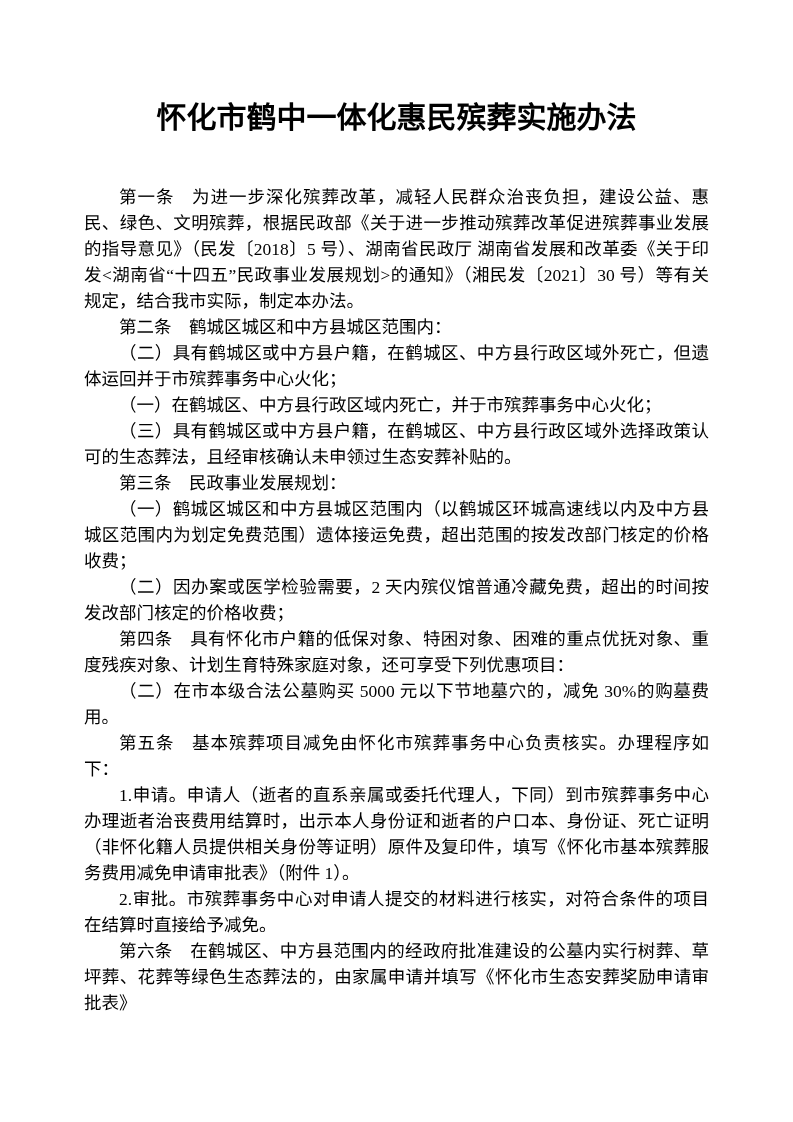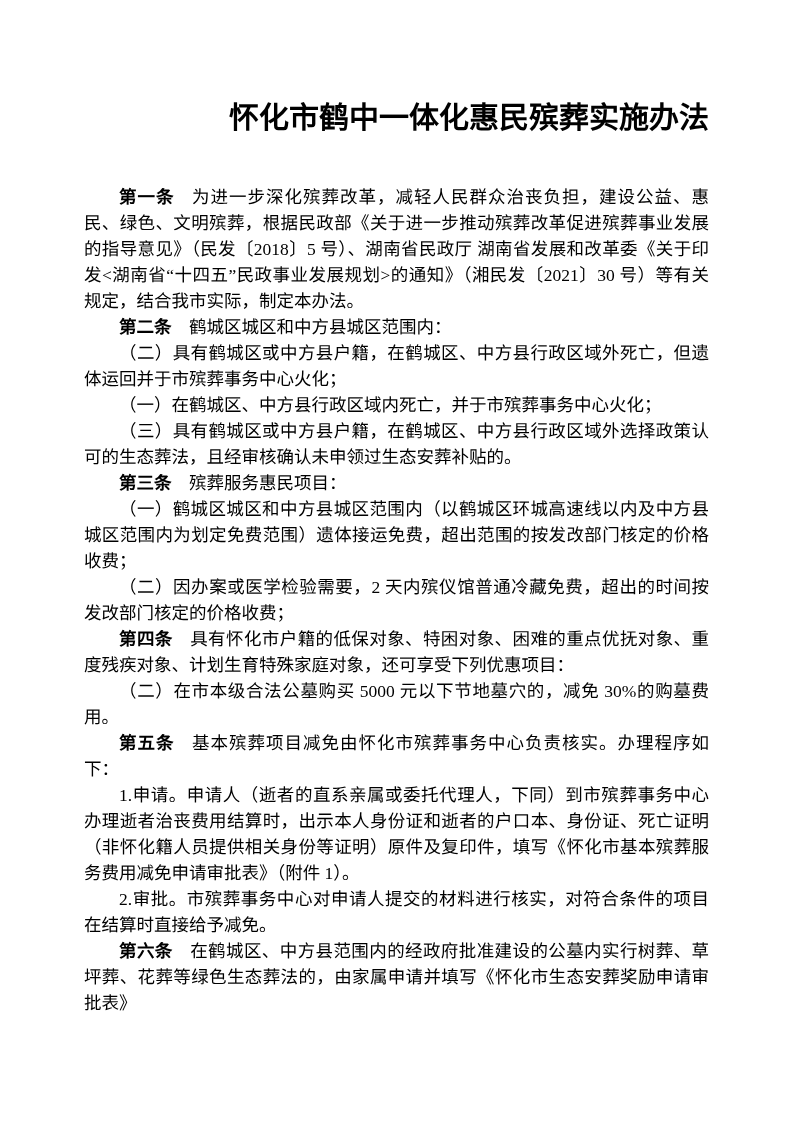--- a/index.html
+++ b/index.html
@@ -12,56 +12,56 @@
     background: #ffffff;
     color: #000000;
     padding: 97px 84px 0 84px;
     overflow: hidden;
   }
   .doc-title {
     font-family: "Liberation Sans", "DejaVu Sans", sans-serif;
     font-weight: bold;
     font-size: 30px;
     line-height: 42px;
-    text-align: right;
+    text-align: center;
     letter-spacing: 0px;
     margin-bottom: 45px;
     white-space: nowrap;
   }
   .doc-body {
     font-family: "Liberation Serif", "DejaVu Serif", serif;
     font-size: 17.5px;
     line-height: 26px;
     text-align: justify;
   }
   .para {
     text-indent: 2em;
     margin: 0;
   }
   .article-label {
-    font-weight: bold;
+    font-weight: normal;
     font-family: "Liberation Sans", "DejaVu Sans", sans-serif;
     margin-right: 1em;
     margin-top: 9px;
   }
   .article-label:empty { display: none; margin: 0; }
 </style>
 </head>
 <body>
 
 <div class="page">
   <h1 class="doc-title">怀化市鹤中一体化惠民殡葬实施办法</h1>
 
   <div class="doc-body">
     <p class="para"><span class="article-label">第一条</span><span>为进一步深化殡葬改革，减轻人民群众治丧负担，建设公益、惠民、绿色、文明殡葬，根据民政部《关于进一步推动殡葬改革促进殡葬事业发展的指导意见》（民发〔2018〕5 号）、湖南省民政厅 湖南省发展和改革委《关于印发&lt;湖南省“十四五”民政事业发展规划&gt;的通知》（湘民发〔2021〕30 号）等有关规定，结合我市实际，制定本办法。</span></p>
     <p class="para"><span class="article-label">第二条</span><span>鹤城区城区和中方县城区范围内：</span></p>
     <p class="para"><span>（二）具有鹤城区或中方县户籍，在鹤城区、中方县行政区域外死亡，但遗体运回并于市殡葬事务中心火化；</span></p>
     <p class="para"><span>（一）在鹤城区、中方县行政区域内死亡，并于市殡葬事务中心火化；</span></p>
     <p class="para"><span>（三）具有鹤城区或中方县户籍，在鹤城区、中方县行政区域外选择政策认可的生态葬法，且经审核确认未申领过生态安葬补贴的。</span></p>
-    <p class="para"><span class="article-label">第三条</span><span>殡葬服务惠民项目：</span></p>
+    <p class="para"><span class="article-label">第三条</span><span>民政事业发展规划：</span></p>
     <p class="para"><span>（一）鹤城区城区和中方县城区范围内（以鹤城区环城高速线以内及中方县城区范围内为划定免费范围）遗体接运免费，超出范围的按发改部门核定的价格收费；</span></p>
     <p class="para"><span>（二）因办案或医学检验需要，2 天内殡仪馆普通冷藏免费，超出的时间按发改部门核定的价格收费；</span></p>
     <p class="para"><span class="article-label">第四条</span><span>具有怀化市户籍的低保对象、特困对象、困难的重点优抚对象、重度残疾对象、计划生育特殊家庭对象，还可享受下列优惠项目：</span></p>
     <p class="para"><span>（二）在市本级合法公墓购买 5000 元以下节地墓穴的，减免 30%的购墓费用。</span></p>
     <p class="para"><span class="article-label">第五条</span><span>基本殡葬项目减免由怀化市殡葬事务中心负责核实。办理程序如下：</span></p>
     <p class="para"><span>1.申请。申请人（逝者的直系亲属或委托代理人，下同）到市殡葬事务中心办理逝者治丧费用结算时，出示本人身份证和逝者的户口本、身份证、死亡证明（非怀化籍人员提供相关身份等证明）原件及复印件，填写《怀化市基本殡葬服务费用减免申请审批表》（附件 1）。</span></p>
     <p class="para"><span>2.审批。市殡葬事务中心对申请人提交的材料进行核实，对符合条件的项目在结算时直接给予减免。</span></p>
     <p class="para"><span class="article-label">第六条</span><span>在鹤城区、中方县范围内的经政府批准建设的公墓内实行树葬、草坪葬、花葬等绿色生态葬法的，由家属申请并填写《怀化市生态安葬奖励申请审批表》</span></p>
   </div>
 </div>

